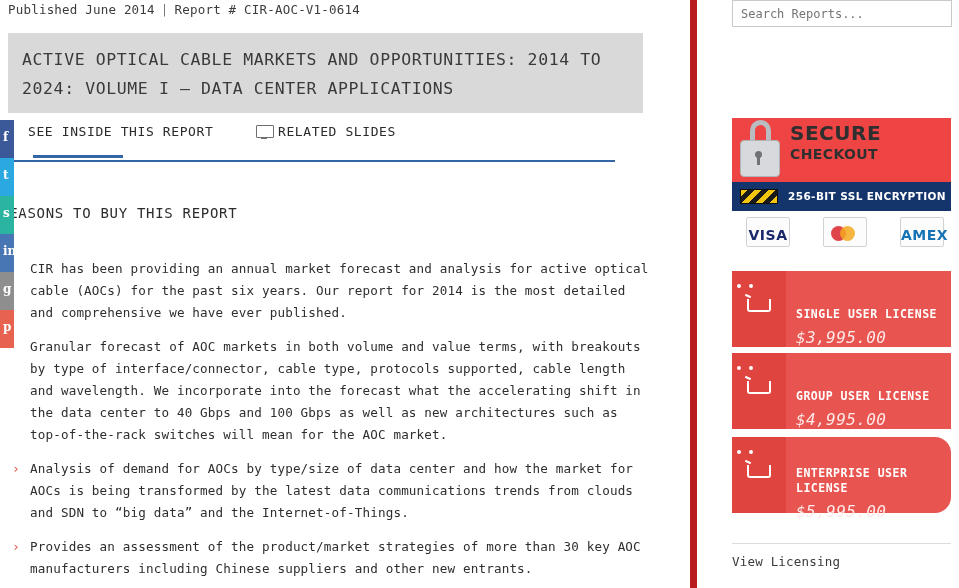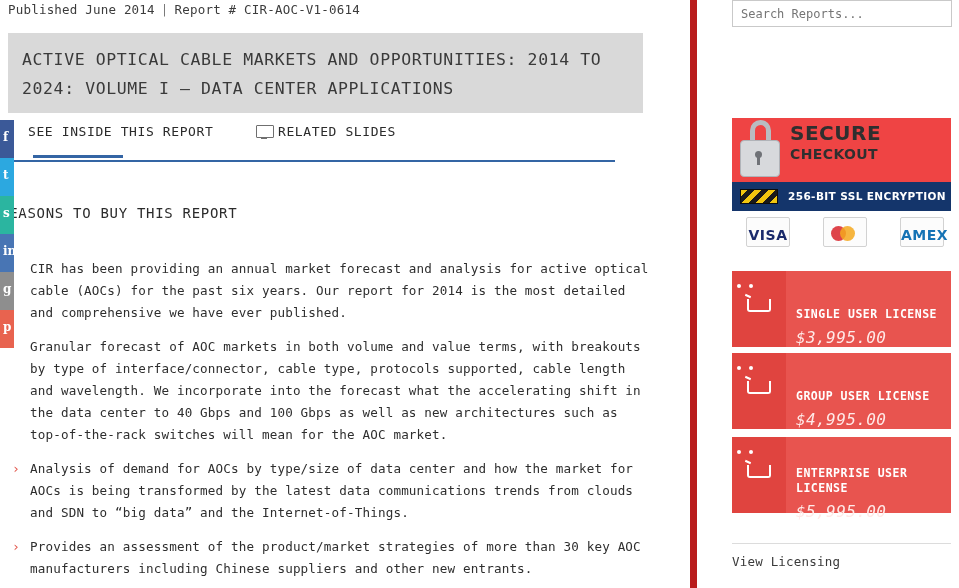--- a/index.html
+++ b/index.html
@@ -309,21 +309,21 @@
   .license {
     position: absolute;
     left: 35px;
     width: 219px; height: 76px;
     background: #e8544f;
     color: #ffffff;
     cursor: pointer;
   }
   .lic-1 { top: 271px; }
   .lic-2 { top: 353px; }
-  .lic-3 { top: 437px; }
+  .lic-3 { top: 437px; border-radius: 16px; }
   .lic-cart {
     position: absolute;
     left: 0; top: 0;
     width: 54px; height: 76px;
     background: #e0443f;
   }
   .cart-glyph {
     position: absolute;
     left: 13px; top: 28px;
     width: 26px; height: 18px;

